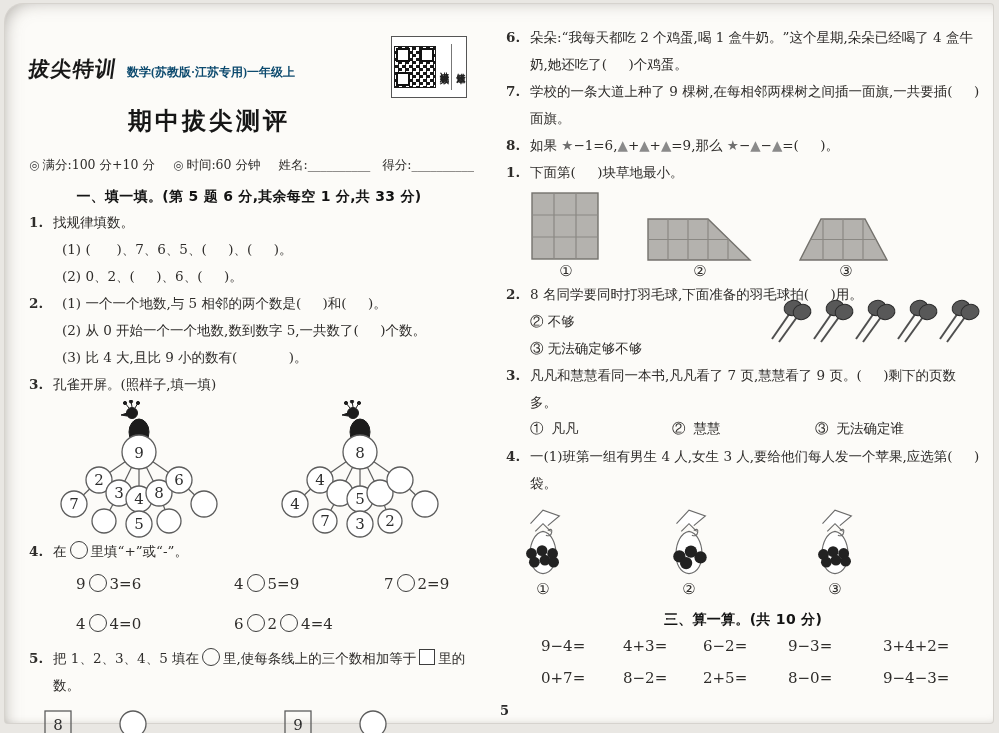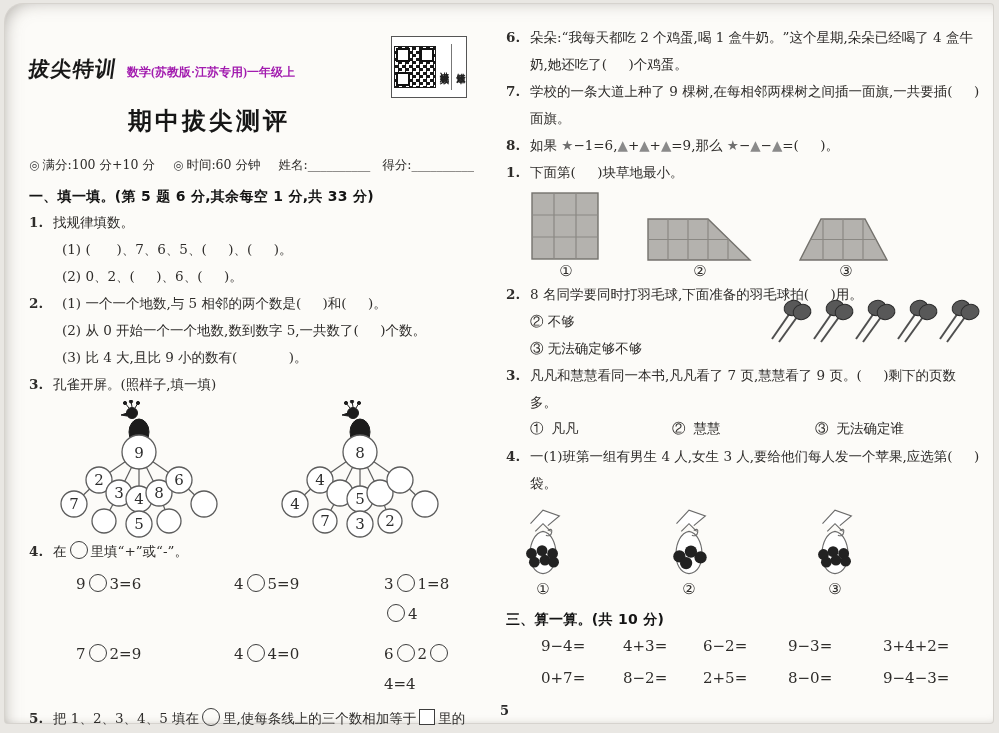--- a/index.html
+++ b/index.html
@@ -14,36 +14,36 @@
     background:#fcfbf8;
     border-radius:18px 3px 3px 3px;
     box-shadow:0 0 0 1px #d6d3ce, inset 10px 8px 18px -12px rgba(110,104,96,.55), inset 0 -6px 10px -8px rgba(110,104,96,.35);
   }
   .col-left{position:absolute;left:24px;top:8px;width:440px;}
   .col-right{position:absolute;left:501px;top:20px;width:474px;}
 
   
   .brand-row{display:flex;align-items:baseline;gap:10px;margin-top:8px;}
   .brand{font-family:"DejaVu Sans","Liberation Sans",sans-serif;font-weight:900;font-size:21px;transform:skewX(-8deg);letter-spacing:1px;color:#181818;}
-  .series{font-family:"Liberation Serif",serif;font-weight:700;font-size:12px;color:#a21caf;margin-top:44px;}
+  .series{font-family:"Liberation Serif",serif;font-weight:700;font-size:12px;color:#0c4a6e;margin-top:44px;}
   .qr-box{position:absolute;right:2px;top:24px;width:70px;height:54px;border:1px solid #555;display:flex;align-items:center;padding:3px 2px;gap:3px;background:#fff;}
   .qr{position:relative;width:40px;height:40px;flex:none;border:1px solid #1c1c1c;
       background:repeating-conic-gradient(#181818 0% 25%, #ffffff 0% 50%) 0 0/7px 7px;}
   .qr-finder{position:absolute;width:10px;height:10px;border:2px solid #111;background:#fff;}
   .qr-finder.f1{left:1px;top:1px}.qr-finder.f2{right:1px;top:1px}.qr-finder.f3{left:1px;bottom:1px}
   .qr-label{writing-mode:vertical-rl;font-family:"DejaVu Sans",sans-serif;font-size:9px;font-weight:700;letter-spacing:1px;color:#222;line-height:1.05;}
   .qr-divider{width:0;height:46px;border-left:1px solid #777;}
   .page-title{margin-top:22px;text-align:center;font-family:Liberation Mono, monospace;font-weight:800;font-size:24px;letter-spacing:3px;color:#161616;width:360px;}
   .info-row{display:flex;align-items:baseline;margin-top:20px;font-size:12.5px;white-space:nowrap;}
   .info-ic{font-size:12px;margin-right:3px;color:#3a3a3a;}
   .info-seg{margin-right:18px;}
   .info-seg.tail{margin-right:12px;}
 
   
-  .sec-head{font-family:"DejaVu Sans","Liberation Sans",sans-serif;font-weight:700;font-size:14px;margin:14px 0 3px;color:#141414;letter-spacing:.3px;}
+  .sec-head{font-family:"DejaVu Sans","Liberation Sans",sans-serif;font-weight:700;font-size:14px;margin:14px 0 3px;color:#141414;letter-spacing:.3px;text-align:center;}
   .q{display:flex;font-size:13.5px;line-height:2.0;}
   .q-num{width:24px;flex:none;font-weight:700;}
   .q-body{flex:1;min-width:0;}
   .sub{padding-left:9px;}
   .fig-row{display:flex;align-items:flex-start;}
 
   
   .eq-grid{display:grid;grid-template-columns:158px 150px auto;row-gap:10px;margin:4px 0 6px 23px;font-size:15px;}
   .op-circle{display:inline-block;width:16px;height:16px;border:1.4px solid #3d3d3d;border-radius:50%;vertical-align:-3px;margin:0 3px;}
   .op-square{display:inline-block;width:14px;height:14px;border:1.4px solid #3d3d3d;vertical-align:-2px;margin:0 3px;background:#fff;}
@@ -234,21 +234,20 @@
       </div>
     </div>
 
     <div class="q">
       <span class="q-num">4.</span>
       <div class="q-body">
         <div>在<span class="op-circle"></span>里填“+”或“-”。</div>
         <div class="eq-grid">
           <span>9<span class="op-circle"></span>3=6</span>
           <span>4<span class="op-circle"></span>5=9</span>
-          <span>3<span class="op-circle"></span>1=8<span class="op-circle"></span>4</span>
           <span>7<span class="op-circle"></span>2=9</span>
           <span>4<span class="op-circle"></span>4=0</span>
           <span>6<span class="op-circle"></span>2<span class="op-circle"></span>4=4</span>
         </div>
       </div>
     </div>
 
     <div class="q">
       <span class="q-num">5.</span>
       <div class="q-body">

